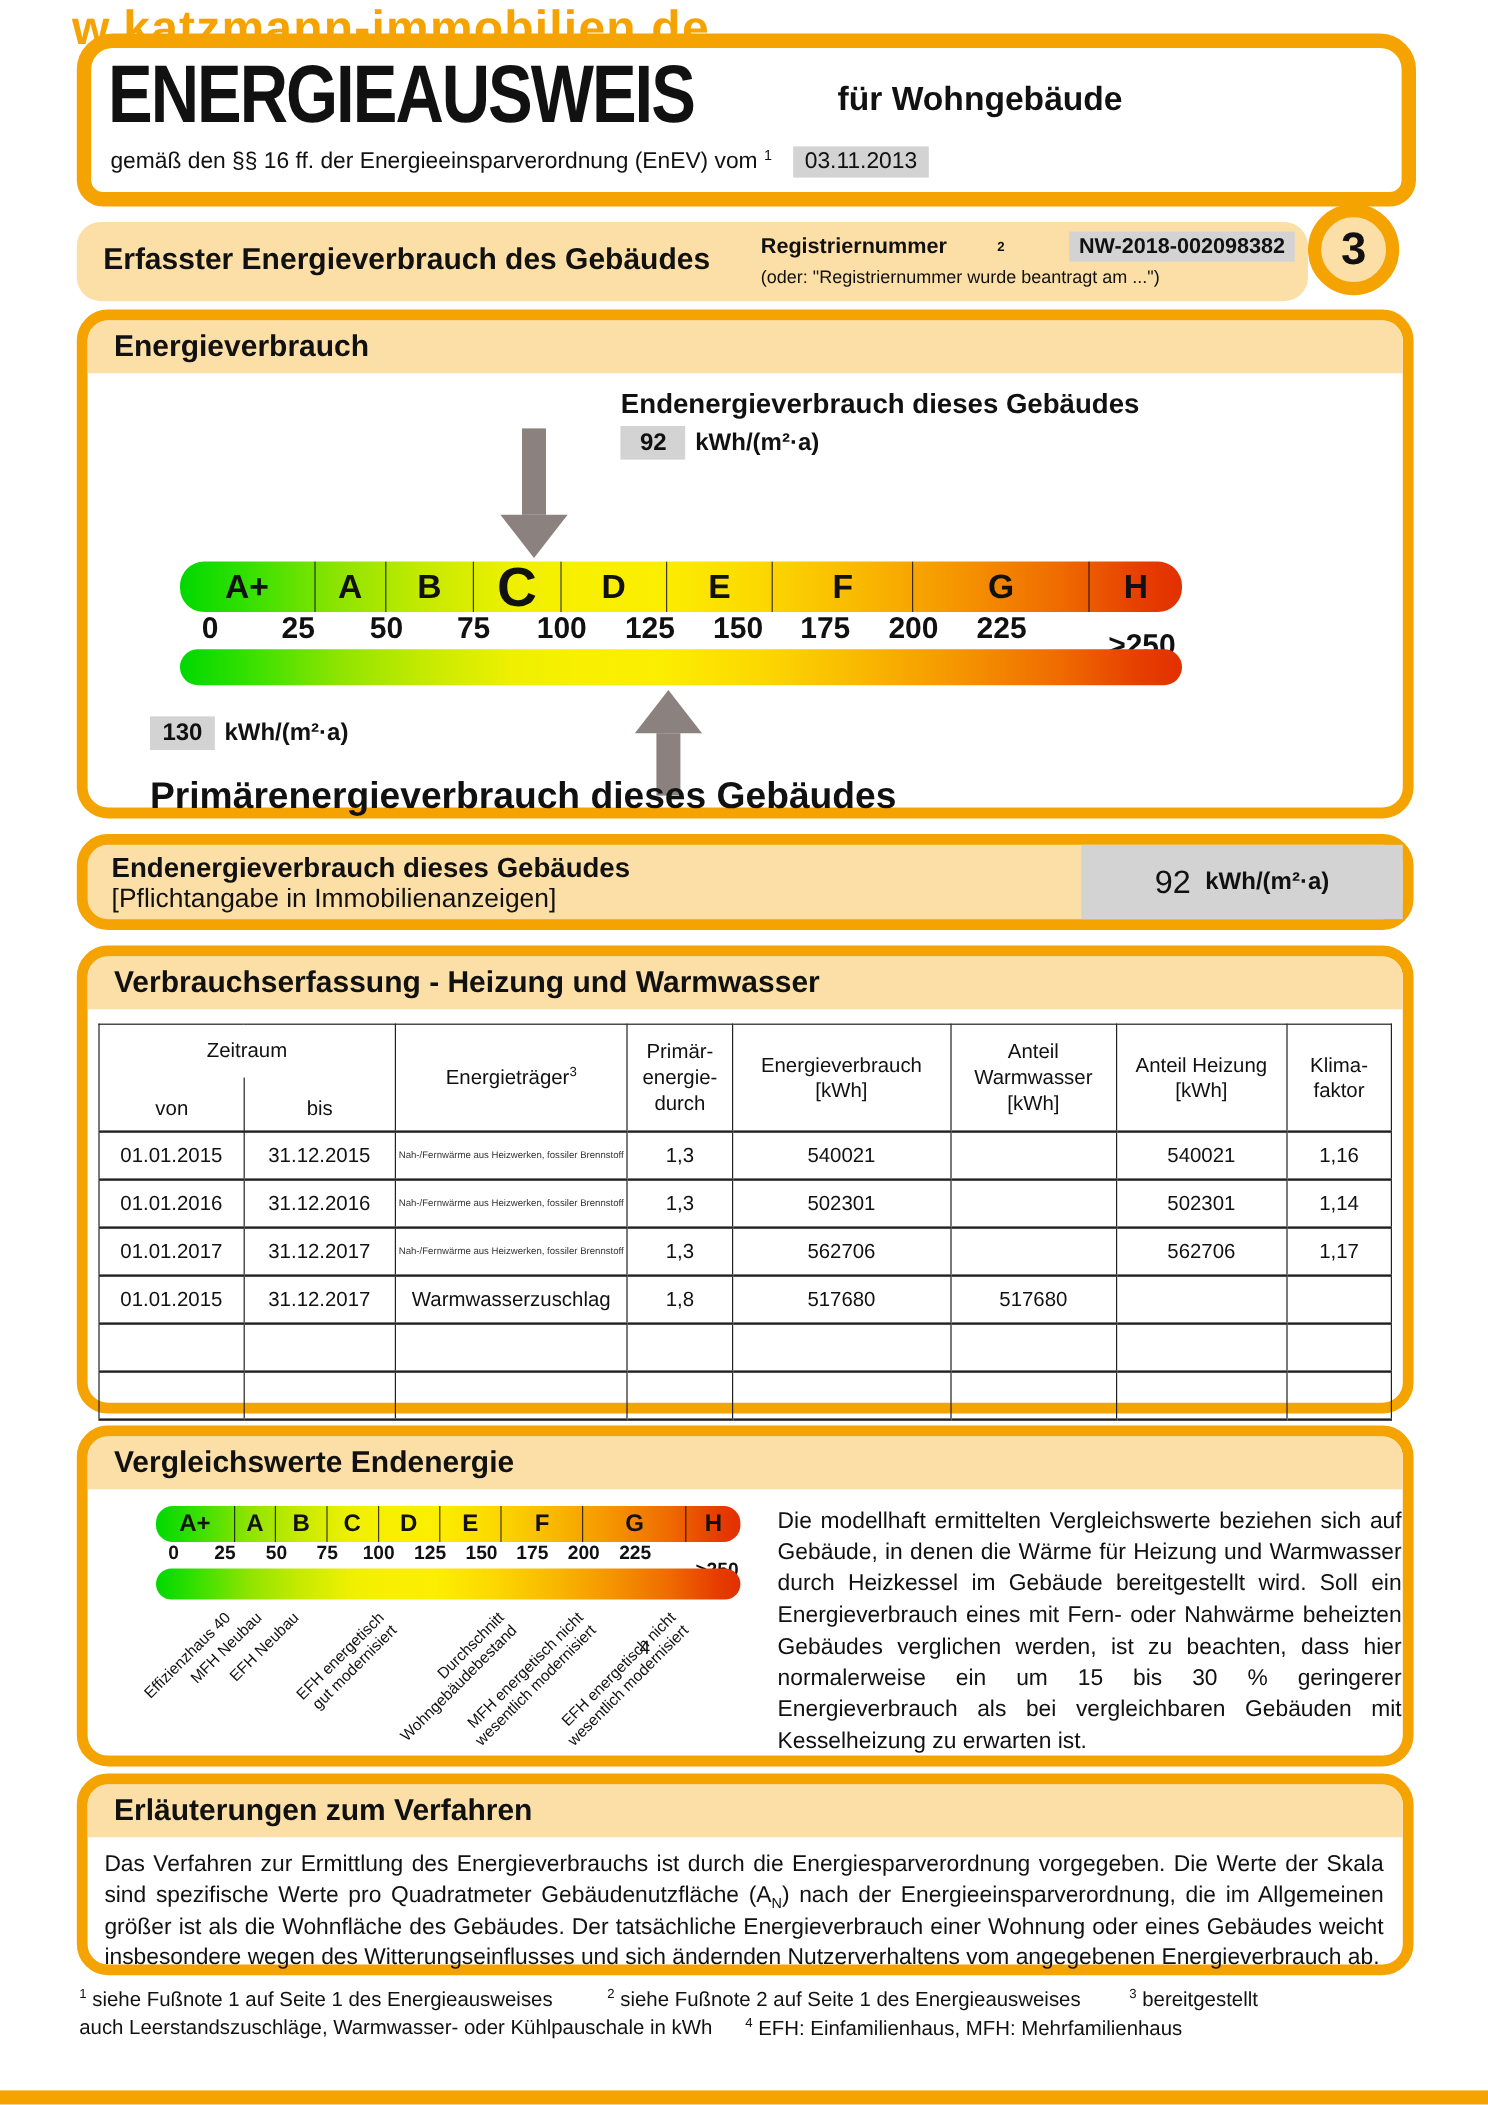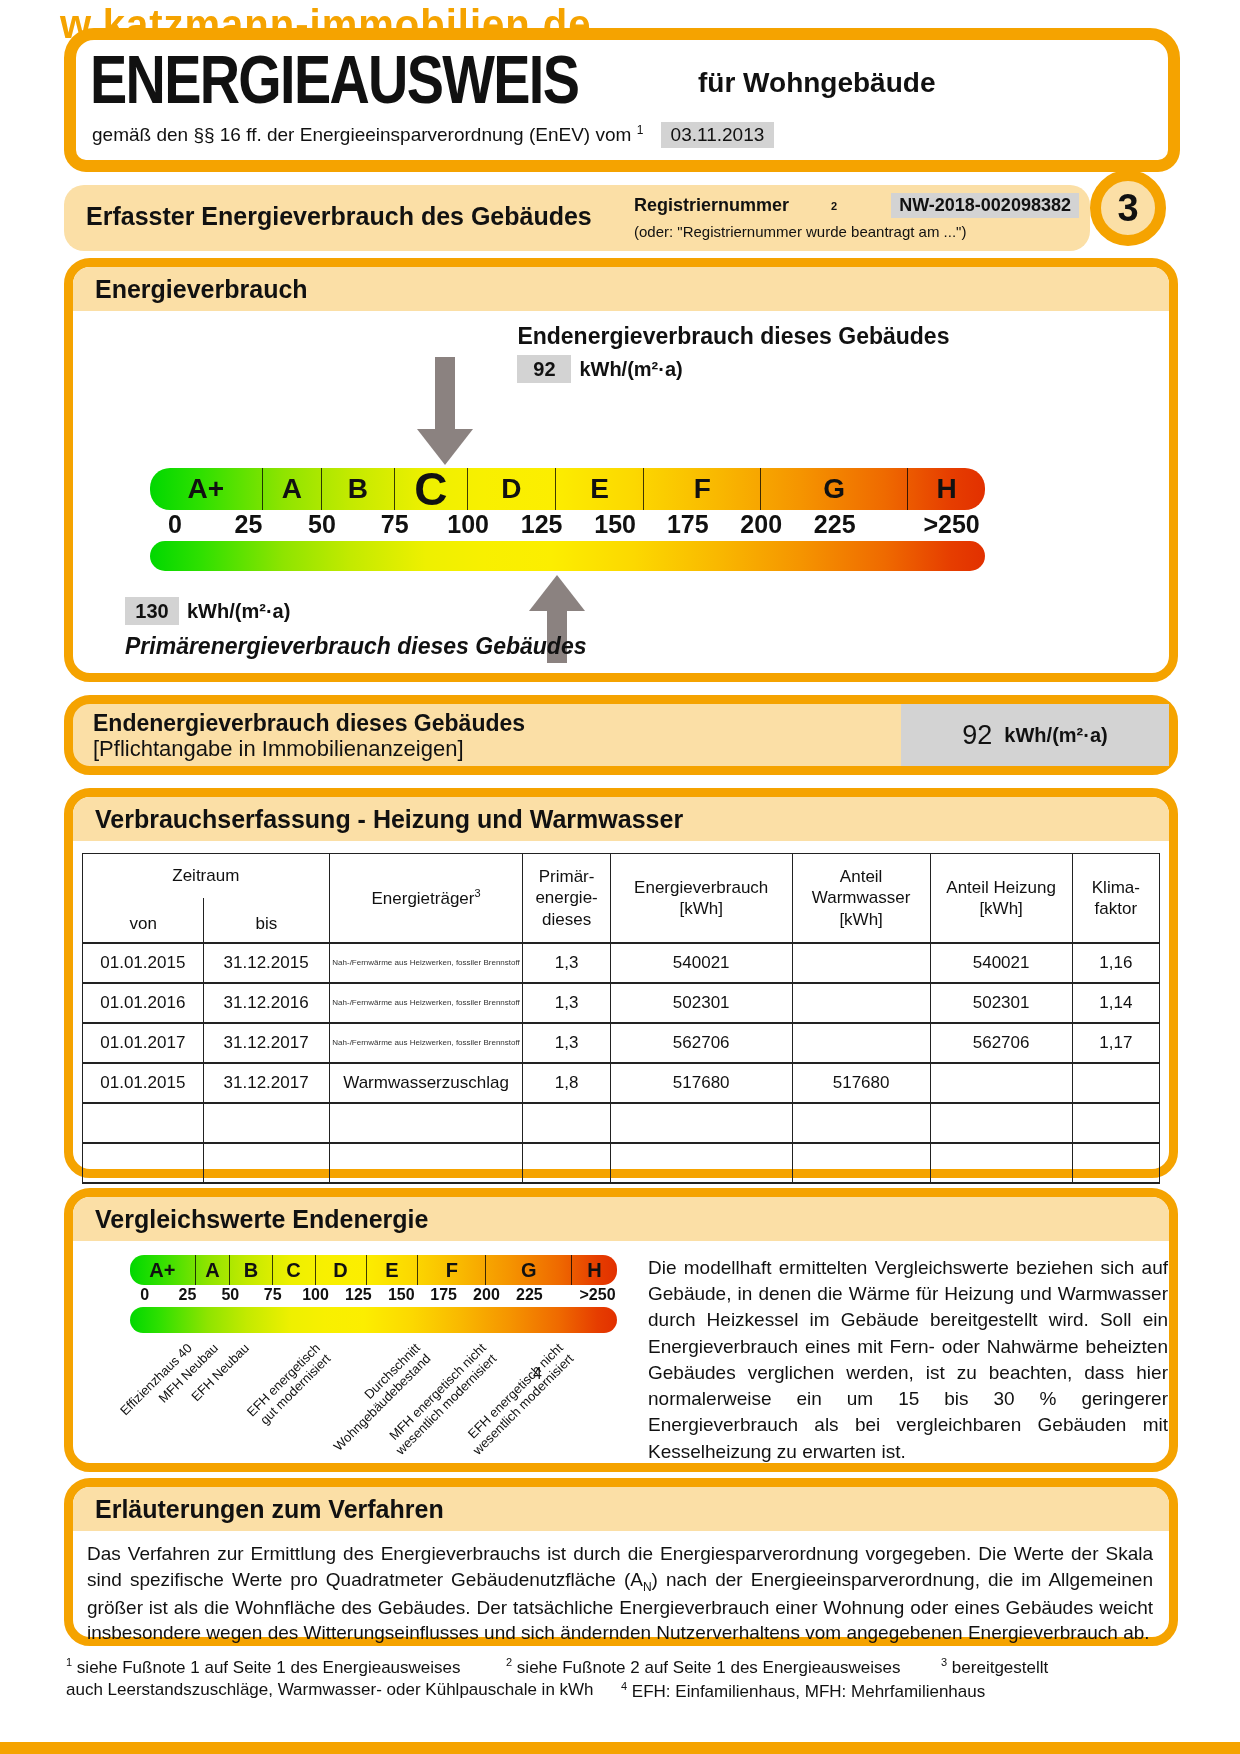--- a/index.html
+++ b/index.html
@@ -64,23 +64,23 @@
   .band-plain{top:222px;height:30px;}
   .seg{display:flex;align-items:center;justify-content:center;font-size:28px;font-weight:bold;
        border-right:1px solid rgba(0,0,0,.75);box-sizing:border-box;}
   .seg:last-child{border-right:none;}
   .s0{width:13.5%;}.s1{width:7.1%;}.s2{width:8.7%;}.s3{width:8.8%;}.s4{width:10.5%;}
   .s5{width:10.6%;}.s6{width:14%;}.s7{width:17.6%;}.s8{width:9.2%;}
   .seg.hl{font-size:46px;}
   .ticks{position:absolute;left:0;top:191px;width:100%;height:28px;font-size:25px;font-weight:bold;}
   .tk{position:absolute;transform:translateX(-50%);white-space:nowrap;}
   .t0{left:3%;}.t1{left:11.8%;}.t2{left:20.6%;}.t3{left:29.3%;}.t4{left:38.1%;}.t5{left:46.9%;}
-  .t6{left:55.7%;}.t7{left:64.4%;}.t8{left:73.2%;}.t9{left:82%;}.t10{left:96%;}
+  .t6{left:55.7%;}.t7{left:64.4%;}.t8{left:73.2%;}.t9{left:82%;}.t10{left:96%;margin-top:14px;}
   .vl-prim{left:-25px;top:278px;align-items:center;}
-  .prim-label{position:absolute;left:-25px;top:314px;font-size:23px;font-weight:bold;white-space:nowrap;font-style:italic;}
+  .prim-label{position:absolute;left:-25px;top:326px;font-size:31px;font-weight:bold;white-space:nowrap;}
 
   
   .p2{top:695px;height:62px;background:#FBDFA6;}
   .p2 .txt{position:absolute;left:20px;top:6px;line-height:1.15;}
   .p2 .t1l{font-size:23px;font-weight:bold;}
   .p2 .t2l{font-size:22px;}
   .p2 .big-grey{position:absolute;right:0;top:0;bottom:0;width:268px;background:#D3D3D3;
                 display:flex;align-items:center;justify-content:center;gap:12px;}
   .p2 .bg-val{font-size:27px;}
   .p2 .bg-unit{font-size:20px;font-weight:bold;}
@@ -258,21 +258,21 @@
             <div class="zr-bot">
               <span class="von">von</span>
               <span class="bis">bis</span>
             </div>
           </th>
           <th>
             <span>Energieträger</span><sup>3</sup>
           </th>
           <th class="pre">Primär-
 energie-
-dieses</th>
+durch</th>
           <th class="pre">Energieverbrauch
 [kWh]</th>
           <th class="pre">Anteil
 Warmwasser
 [kWh]</th>
           <th class="pre">Anteil Heizung
 [kWh]</th>
           <th class="pre">Klima-
 faktor</th>
         </tr>

